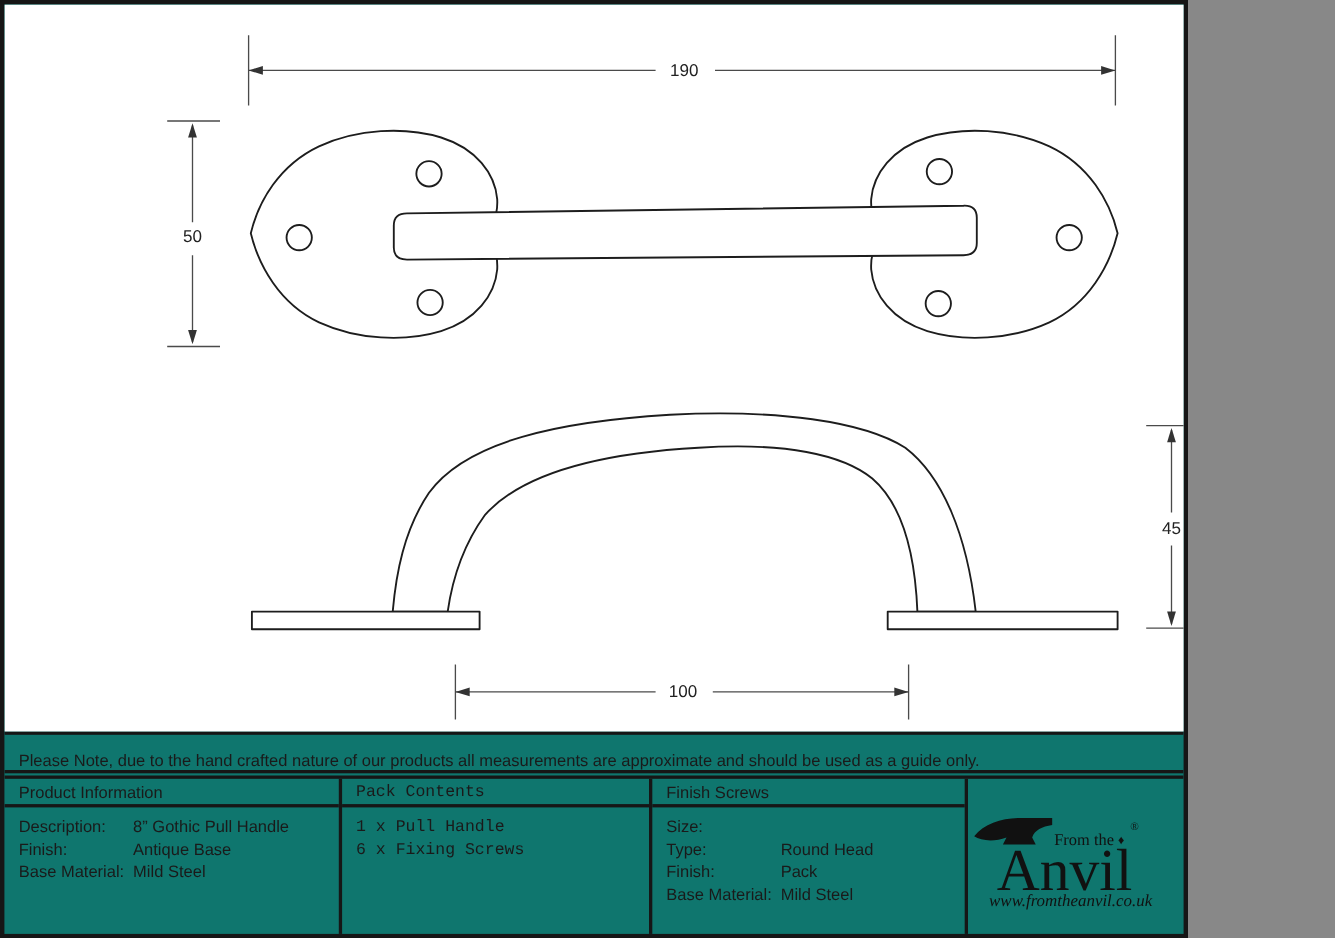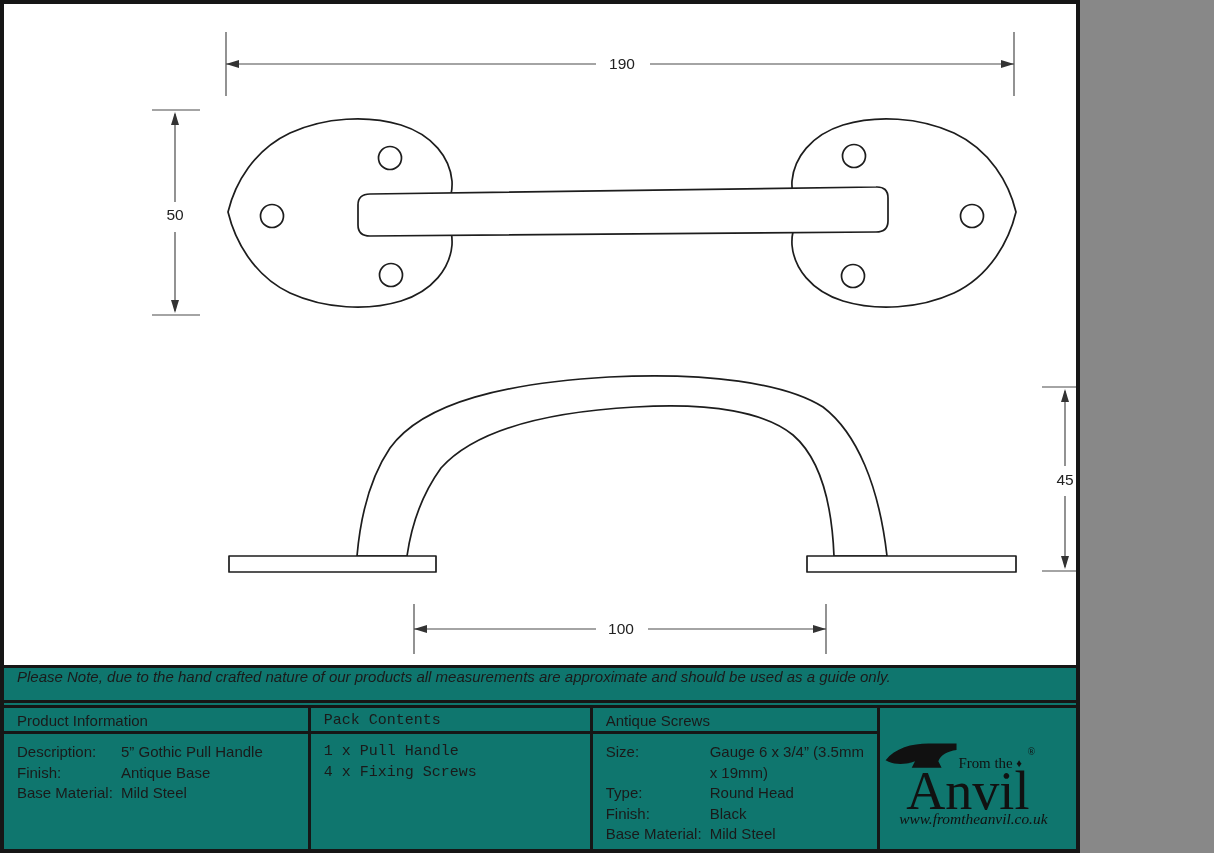--- a/index.html
+++ b/index.html
@@ -5,21 +5,21 @@
   html,body{margin:0;padding:0;background:#888;}
   .sheet{
     width:1080px;height:853px;background:#0f766e;box-sizing:border-box;
     border:4px solid #161616;font-family:"Liberation Sans",sans-serif;
     color:#1a1a1a;overflow:hidden;
   }
   .drawing-area{width:1206px;height:661px;position:relative;background:#fff;}
   .drawing-area svg{display:block;}
   .note-row{
     height:38px;box-sizing:border-box;border-top:3px solid #161616;border-bottom:3px solid #161616;
-    display:flex;align-items:flex-start;padding-left:13px;font-size:15px;font-style:italic;
+    display:flex;align-items:flex-end;padding-left:13px;font-size:15px;
   }
   .spec-table{
     margin-top:2px;display:flex;height:144px;box-sizing:border-box;
     border-top:3px solid #161616;
   }
   .col{box-sizing:border-box;}
   .col-borders{border-right:3px solid #161616;}
   .col1{width:348px;}
   .col2{width:320px;font-family:Liberation Mono, monospace;}
   .col3{width:326px;}
@@ -124,55 +124,54 @@
     <span>Please Note, due to the hand crafted nature of our products all measurements are approximate and should be used as a guide only.</span>
   </div>
 
   <div class="spec-table">
 
     <div class="col col1 col-borders">
       <div class="th">Product Information</div>
       <div class="tb">
         <div class="spec-row">
           <span class="lbl">Description:</span>
-          <span class="val">5” Gothic Pull Handle</span>
+          <span class="val">8” Gothic Pull Handle</span>
         </div>
         <div class="spec-row">
           <span class="lbl">Finish:</span>
           <span class="val">Antique Base</span>
         </div>
         <div class="spec-row">
           <span class="lbl">Base Material:</span>
           <span class="val">Mild Steel</span>
         </div>
       </div>
     </div>
 
     <div class="col col2 col-borders">
       <div class="th">Pack Contents</div>
       <div class="tb">
         <span class="pack-item">1 x Pull Handle</span>
-        <span class="pack-item">4 x Fixing Screws</span>
+        <span class="pack-item">6 x Fixing Screws</span>
       </div>
     </div>
 
     <div class="col col3 col-borders">
-      <div class="th">Antique Screws</div>
+      <div class="th">Finish Screws</div>
       <div class="tb">
         <div class="spec-row">
           <span class="lbl">Size:</span>
-          <span class="val">Gauge 6 x 3/4” (3.5mm x 19mm)</span>
         </div>
         <div class="spec-row">
           <span class="lbl">Type:</span>
           <span class="val">Round Head</span>
         </div>
         <div class="spec-row">
           <span class="lbl">Finish:</span>
-          <span class="val">Black</span>
+          <span class="val">Pack</span>
         </div>
         <div class="spec-row">
           <span class="lbl">Base Material:</span>
           <span class="val">Mild Steel</span>
         </div>
       </div>
     </div>
 
     <div class="col logo-col">
       <svg width="196" height="104" viewBox="0 0 210 104">

